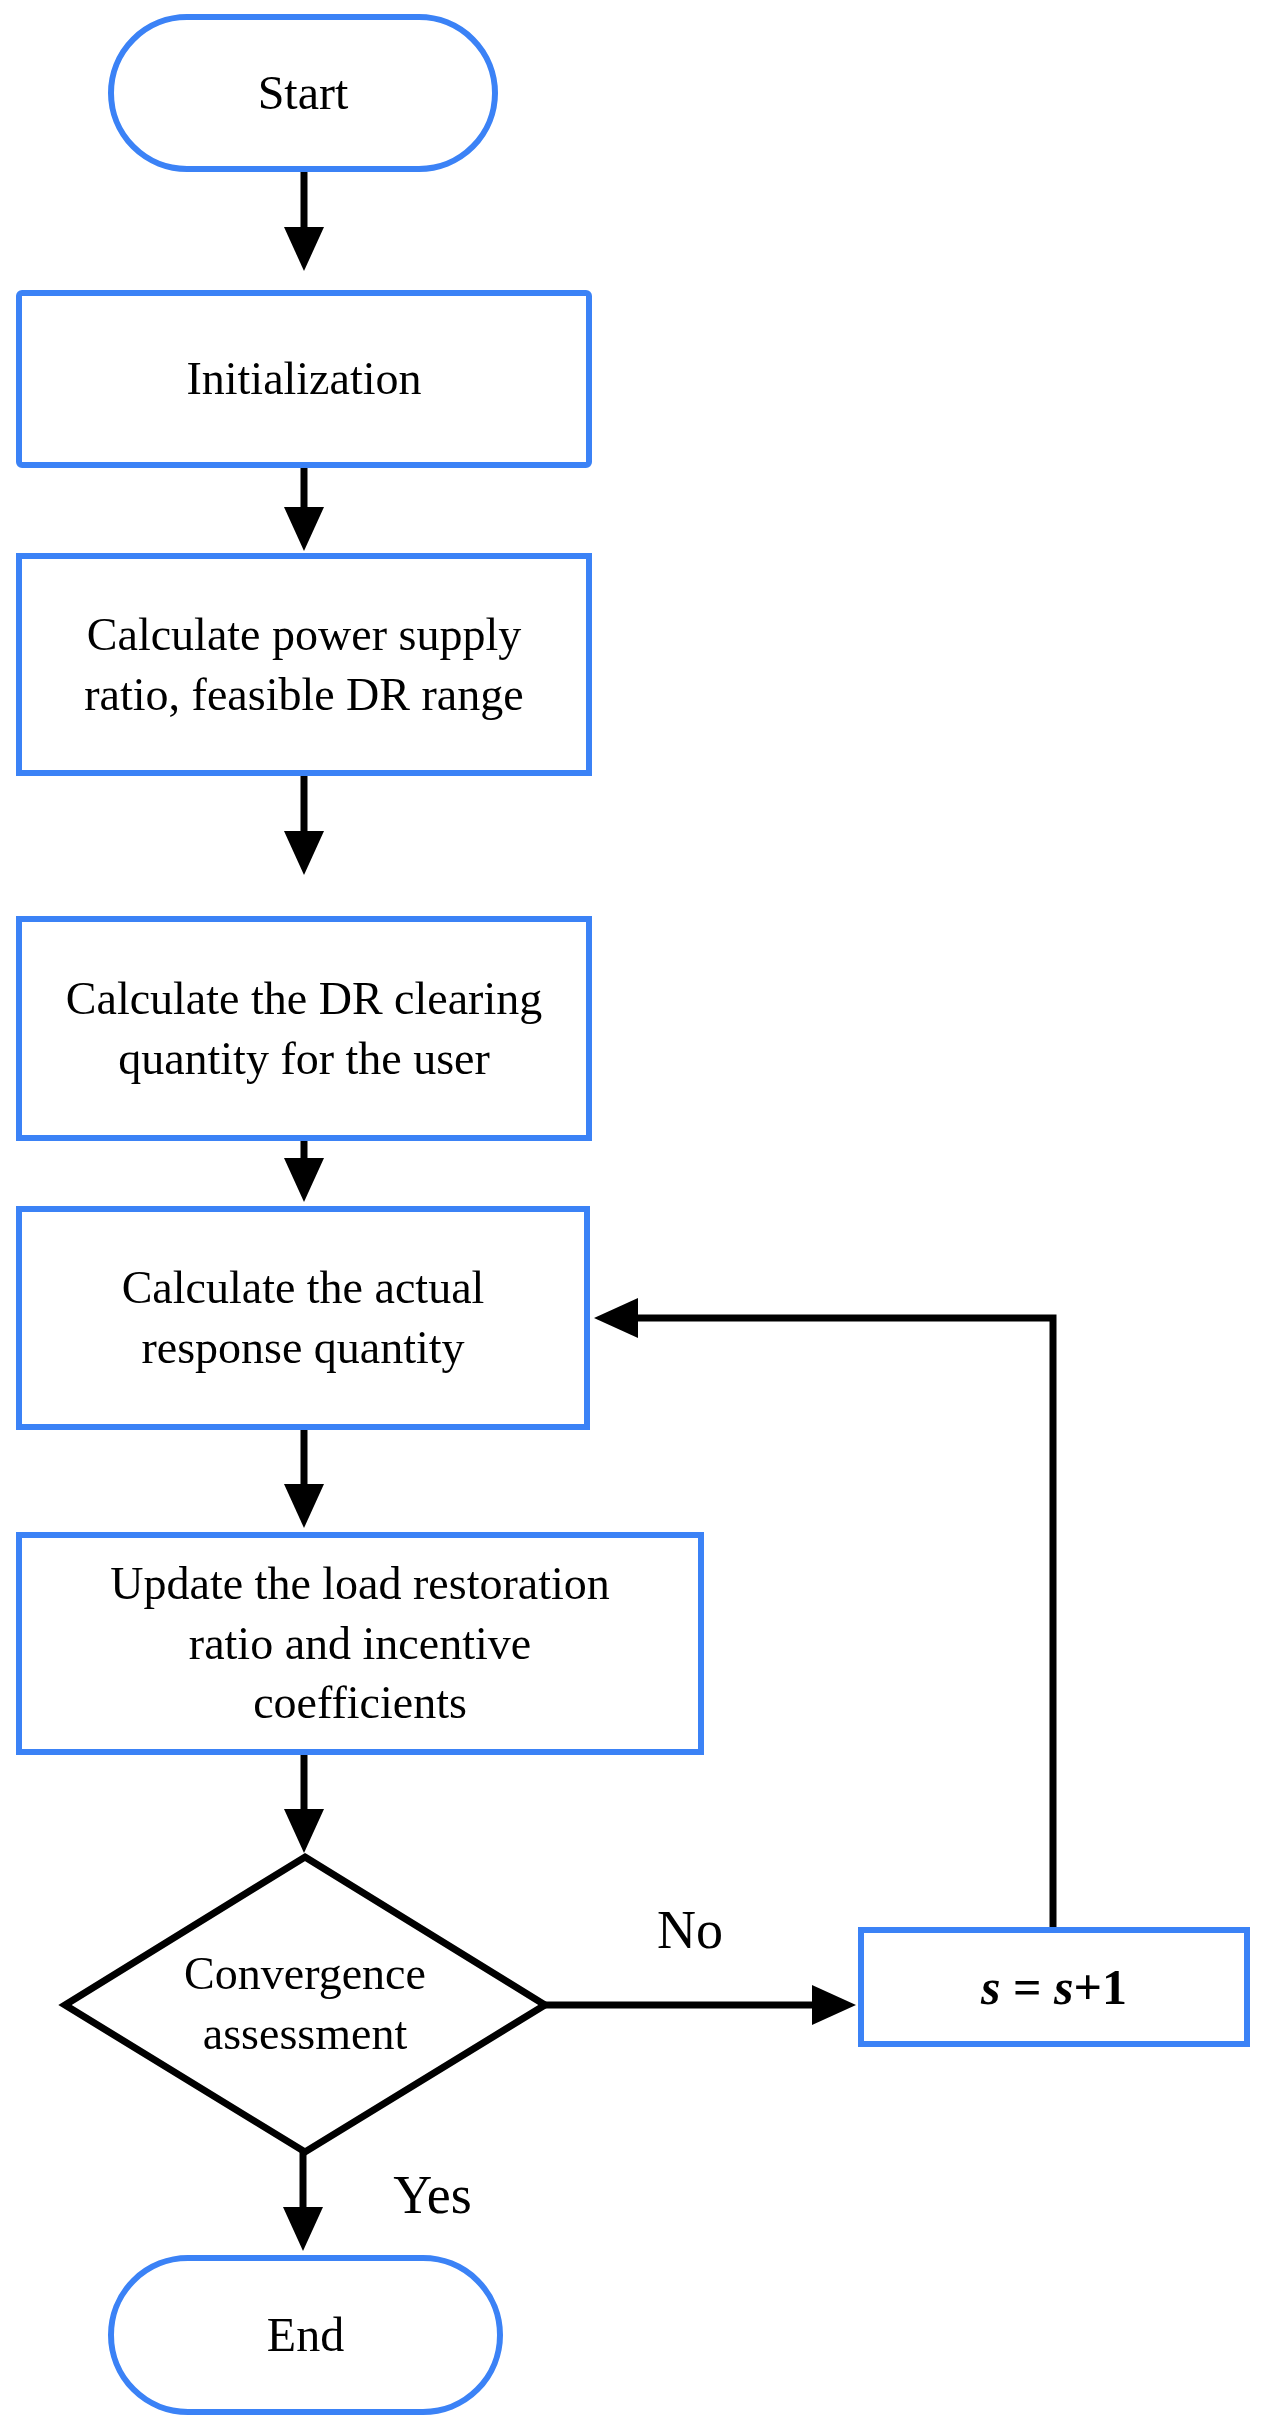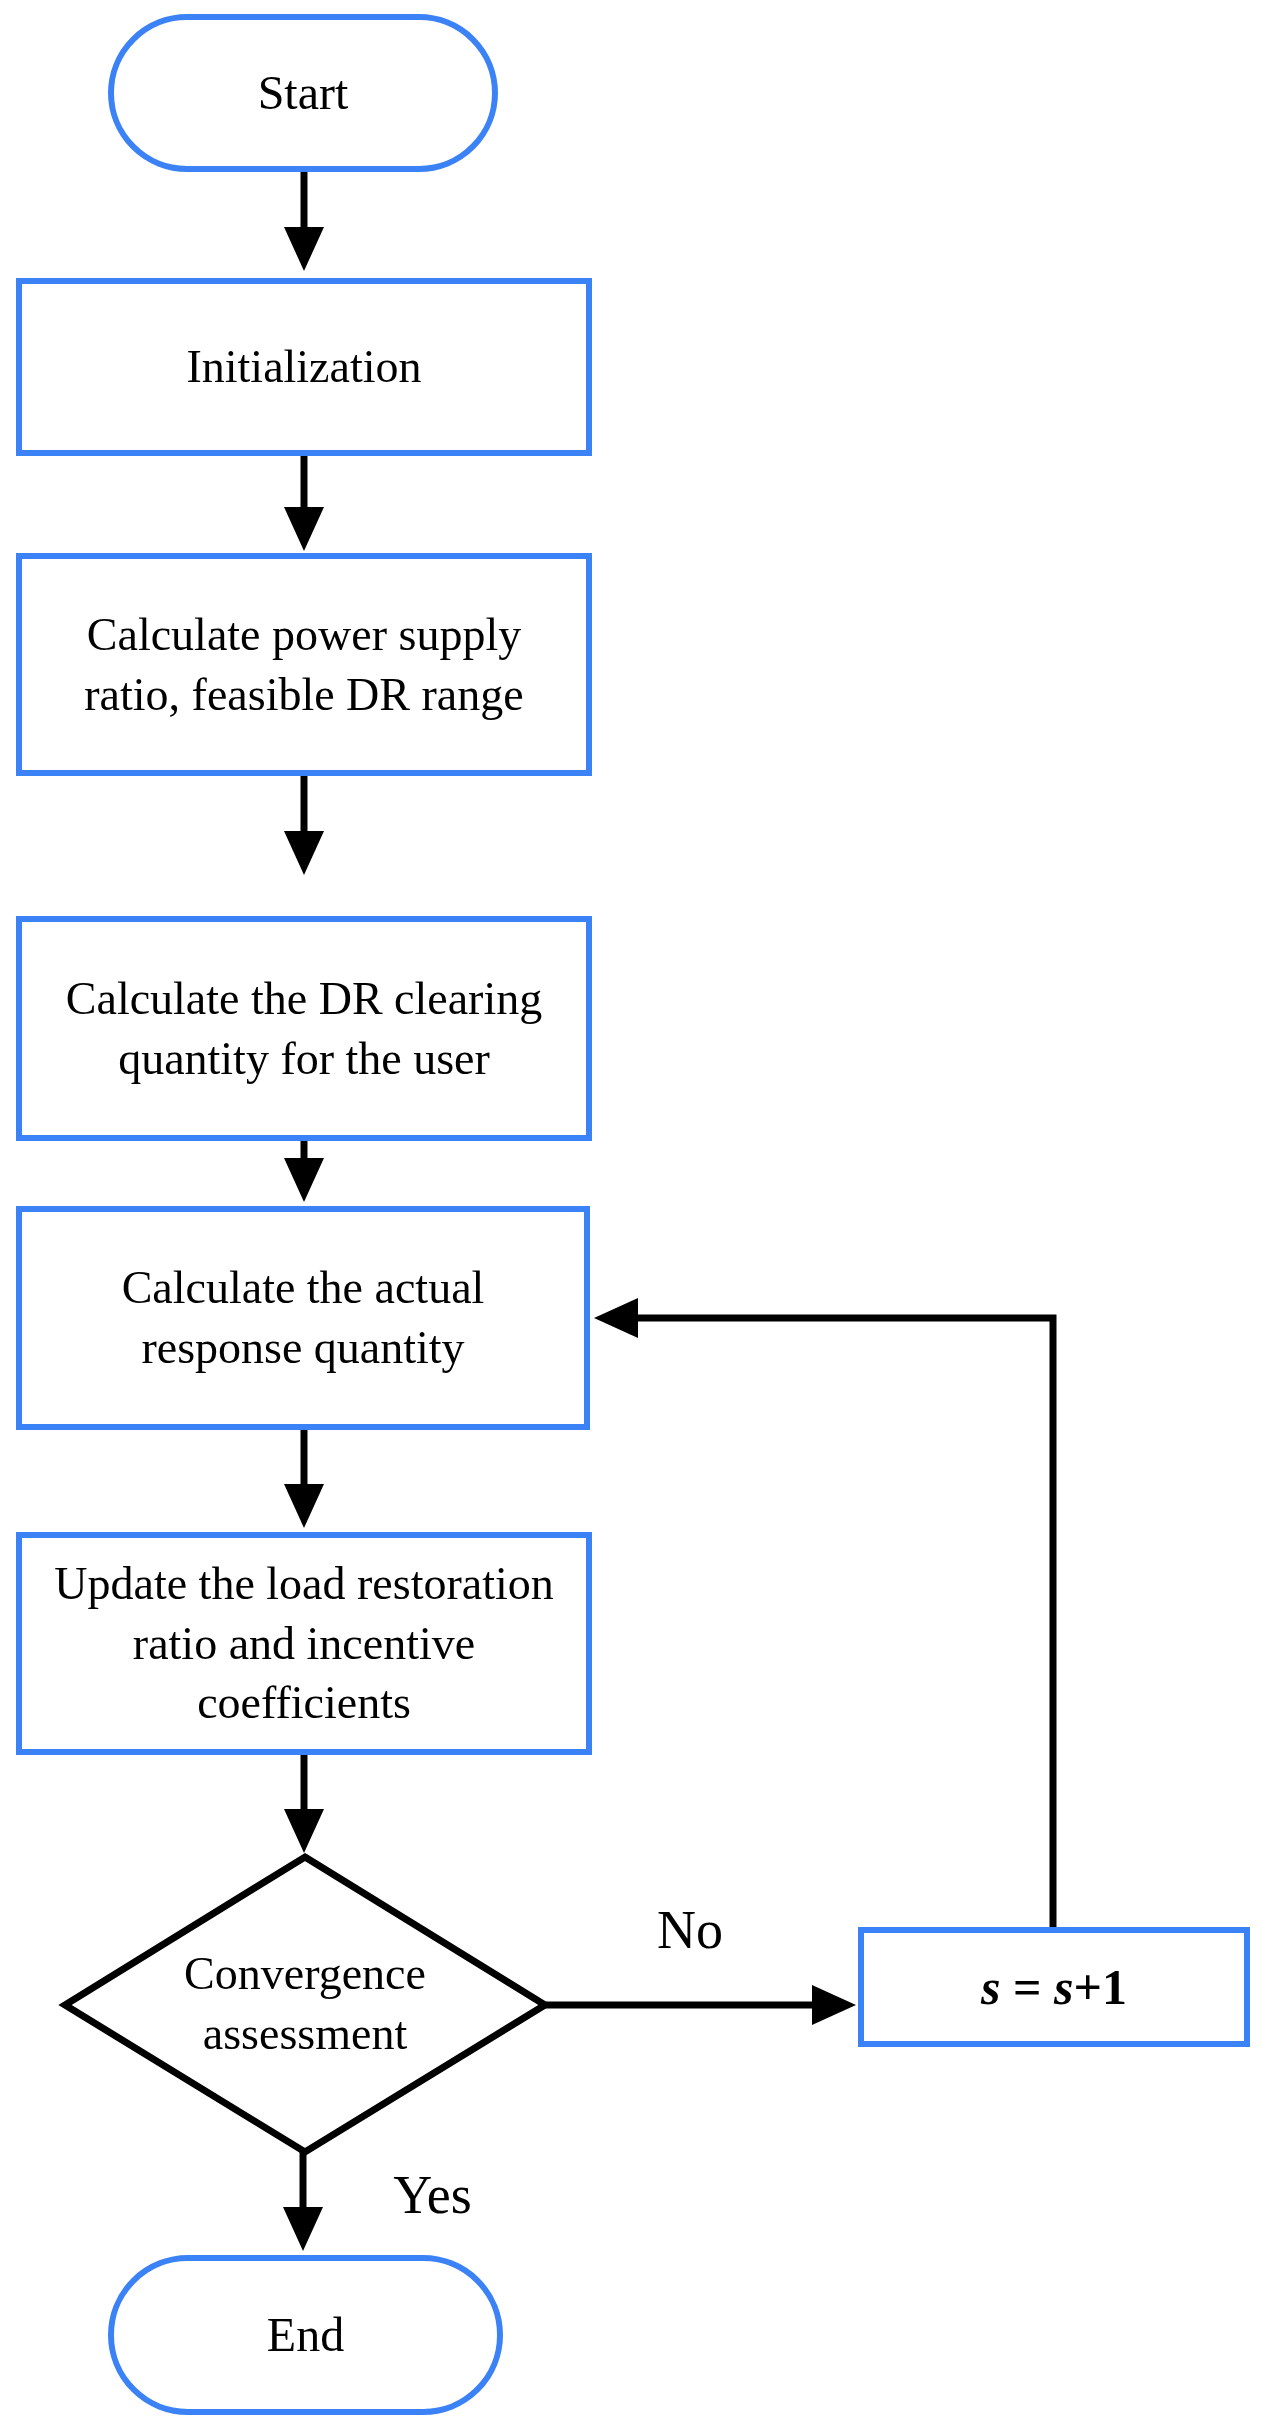--- a/index.html
+++ b/index.html
@@ -95,40 +95,40 @@
       <polygon points="812,1985 812,2025 856,2005"></polygon>
       <polygon points="638,1298 638,1338 594,1318"></polygon>
     </g>
     <polygon points="305,1857 545,2005 305,2152 65,2005" fill="#ffffff" stroke="#000000" stroke-width="7"></polygon>
   </svg>
 
   <div class="node terminator" style="left:108px; top:14px; width:390px; height:158px;">
     <span>Start</span>
   </div>
 
-  <div class="node" style="left:16px; top:278px; width:576px; height:178px;">
+  <div class="node" style="left:16px; top:290px; width:576px; height:178px;border-radius:6px;">
     <span>Initialization</span>
   </div>
 
   <div class="node" style="left:16px; top:553px; width:576px; height:223px;">
     <span class="line">Calculate power supply</span>
     <span class="line">ratio, feasible DR range</span>
   </div>
 
   <div class="node" style="left:16px; top:916px; width:576px; height:225px;">
     <span class="line">Calculate the DR clearing</span>
     <span class="line">quantity for the user</span>
   </div>
 
   <div class="node" style="left:16px; top:1206px; width:574px; height:224px;">
     <span class="line">Calculate the actual</span>
     <span class="line">response quantity</span>
   </div>
 
-  <div class="node" style="left:16px; top:1532px; width:576px; height:223px;">
+  <div class="node" style="left:16px; top:1532px; width:688px; height:223px;">
     <span class="line">Update the load restoration</span>
     <span class="line">ratio and incentive</span>
     <span class="line">coefficients</span>
   </div>
 
   <div class="label-overlay" style="left:135px; top:1938px; width:340px; height:132px;">
     <span class="line">Convergence</span>
     <span class="line">assessment</span>
   </div>
 

